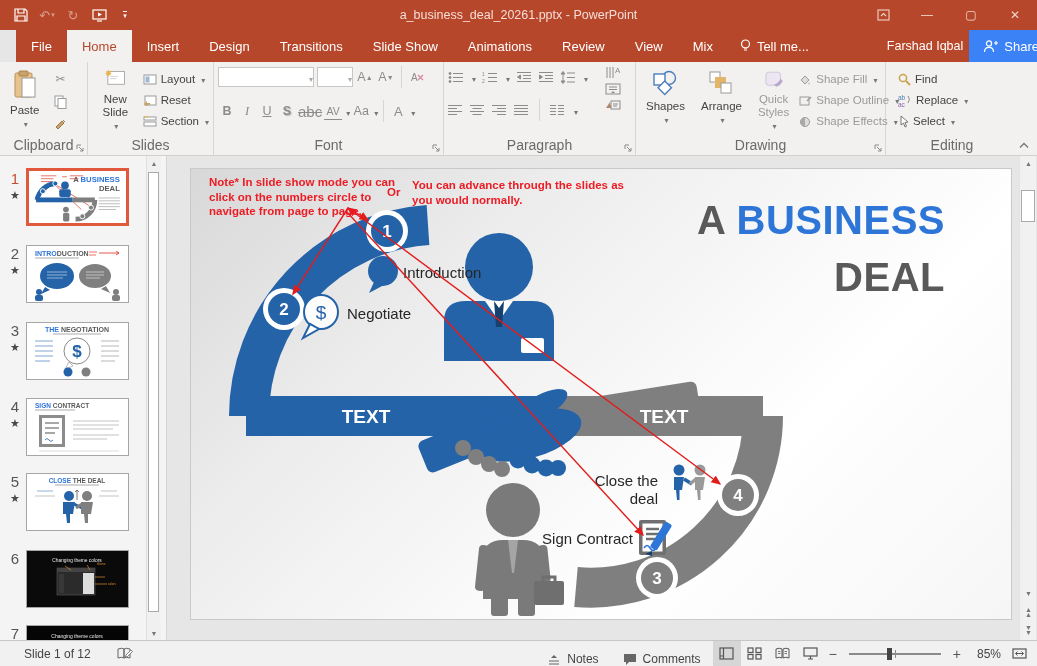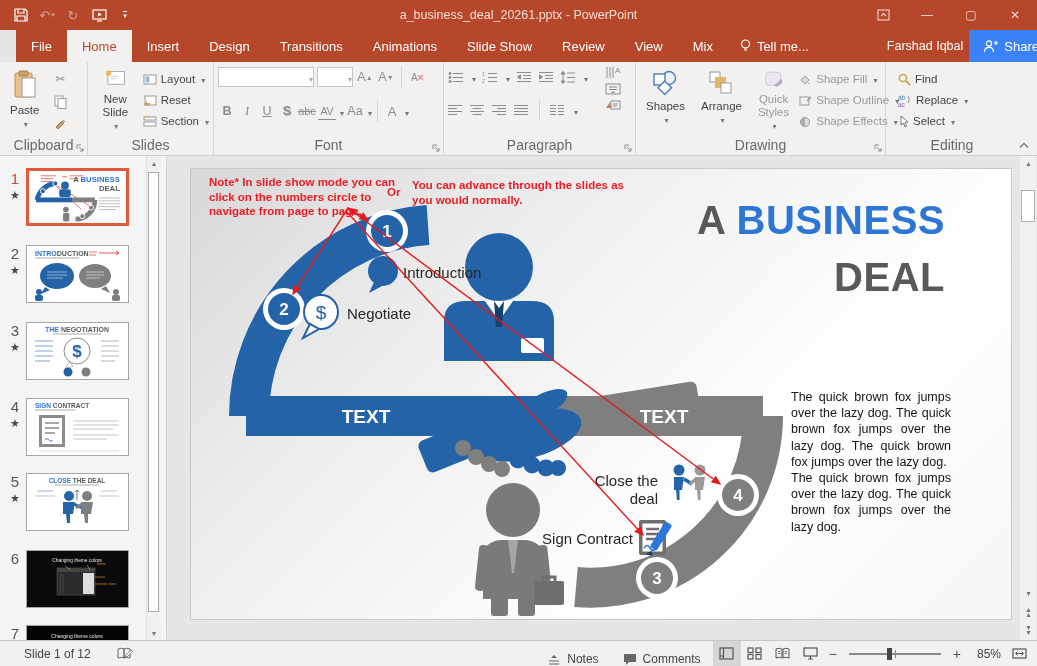--- a/index.html
+++ b/index.html
@@ -127,22 +127,22 @@
       <span class="wbtn">✕</span>
     </div>
   </div>
 
   <div class="tabrow">
     <div class="tab">File</div>
     <div class="tab active">Home</div>
     <div class="tab">Insert</div>
     <div class="tab">Design</div>
     <div class="tab">Transitions</div>
+    <div class="tab">Slide Show</div>
     <div class="tab">Animations</div>
-    <div class="tab">Slide Show</div>
     <div class="tab">Review</div>
     <div class="tab">View</div>
     <div class="tab">Mix</div>
     <div class="tellme">
       <svg width="11" height="14" viewBox="0 0 11 14">
           <circle cx="5.5" cy="5" r="4" fill="none" stroke="#fff" stroke-width="1.2"></circle>
           <path d="M4 9 h3 M4 11 h3" stroke="#fff" stroke-width="1.2"></path>
         </svg>
       <span>Tell me...</span>
     </div>
@@ -254,21 +254,21 @@
               <text x="1" y="10" font-size="10" fill="#8c8c8c">A</text>
               <path d="M8 4 l5 5 M8 9 l5-5" stroke="#d98ba0" stroke-width="1.4"></path>
             </svg>
         </span>
       </div>
       <div class="glyphrow">
         <span class="gbtn" style="font-weight:bold">B</span>
         <span class="gbtn" style="font-style:italic;font-family:'Liberation Serif',serif">I</span>
         <span class="gbtn" style="text-decoration:underline">U</span>
         <span class="gbtn" style="font-weight:bold;text-shadow:1px 1px 1px #bbb">S</span>
-        <span class="gbtn" style="text-decoration:line-through;font-size:11px">abc</span>
+        <span class="gbtn" style="text-decoration:line-through;font-size:15px">abc</span>
         <span class="gbtn" style="font-size:10.5px;border-bottom:1px solid #8c8c8c">AV</span>
           <span class="dd"></span>
         <span class="gbtn">Aa</span>
           <span class="dd"></span>
         <span class="vdiv"></span>
         <span class="gbtn" style="font-size:13px">A</span>
           <span class="dd"></span>
       </div>
       <div class="grp-label"><span>Font</span></div>
       <span class="launcher">
@@ -769,24 +769,20 @@
       <div class="rednote" style="left:221px;top:9px">
         <div>You can advance through the slides as</div>
         <div>you would normally.</div>
       </div>
 
       <div class="bigtitle">
         <span class="t-a">A </span><span class="t-b">BUSINESS</span>
         <span class="t-c">DEAL</span>
       </div>
 
-      <div class="bodytext">
-        <p>The quick brown fox jumps over the lazy dog.  The quick brown fox jumps over the lazy dog.  The quick brown fox jumps over the lazy dog.</p>
-        <p>The quick brown fox jumps over the lazy dog. The quick brown fox jumps over the lazy dog.</p>
-      </div>
     </div>
 
     <div class="vscroll">
       <span class="varr" style="top:0">▲</span>
       <span class="vthumb" style="top:34px;height:32px"></span>
       <span class="varr" style="top:430px">▼</span>
       <span class="varr dblarr" style="top:448px">▲<br>▲</span>
       <span class="varr dblarr" style="top:466px">▼<br>▼</span>
     </div>
   </div>

